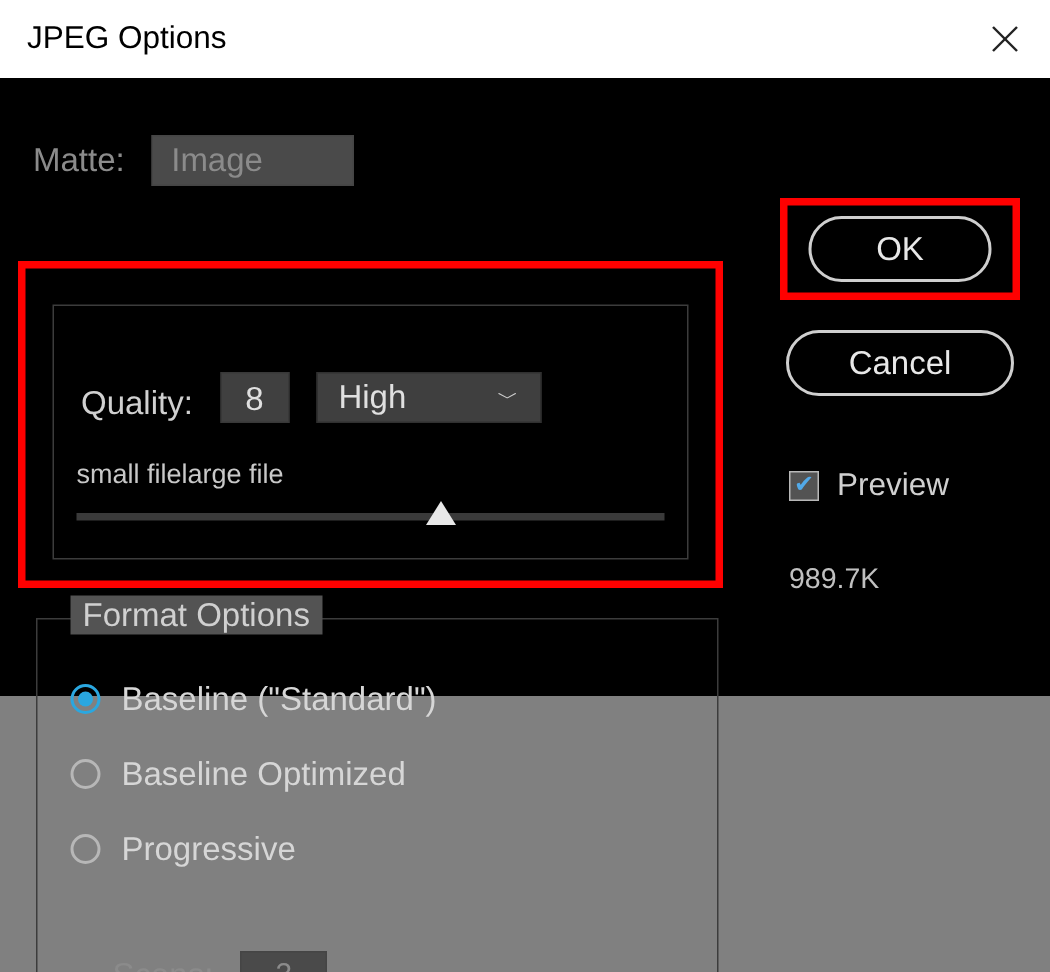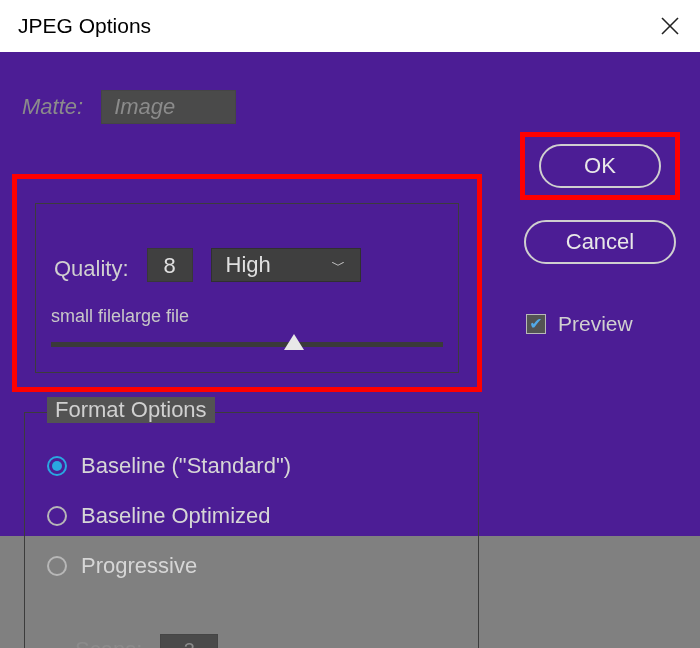--- a/index.html
+++ b/index.html
@@ -7,22 +7,22 @@
     margin: 0;
     padding: 0;
     font-family: -apple-system, BlinkMacSystemFont, "Segoe UI", Tahoma, sans-serif;
     background: #808080;
     width: 700px;
     height: 648px;
     overflow: hidden;
   }
   .dialog {
     width: 700px;
-    height: 536px;
-    background: #4c1d95;
+    height: 464px;
+    background: #000000;
     position: relative;
   }
   .titlebar {
     background: #ffffff;
     height: 52px;
     display: flex;
     align-items: center;
     padding: 0 0 0 18px;
     position: relative;
   }
@@ -57,21 +57,20 @@
     color: #d0d0d0;
     font-size: 22px;
   }
   .matte-row {
     position: absolute;
     top: 38px;
     left: 22px;
     display: flex;
     align-items: center;
     gap: 18px;
-    font-style: italic;
   }
   .combo-dim {
     background: #4a4a4a;
     color: #8b8b8b;
     font-size: 22px;
     padding: 2px 60px 2px 12px;
     position: relative;
     border: 1px solid #454545;
     height: 34px;
     line-height: 28px;
@@ -348,16 +347,17 @@
       <div class="ok-highlight">
         <div class="pill-btn">OK</div>
       </div>
       <div class="pill-btn cancel-btn">Cancel</div>
       <div class="preview-row">
         <div class="checkbox">
           <span class="tick">✔</span>
         </div>
         <span class="label-light" style="font-size:21px">Preview</span>
       </div>
+      <div class="filesize">989.7K</div>
     </div>
 
   </div>
 </div>
 
 </body></html>

